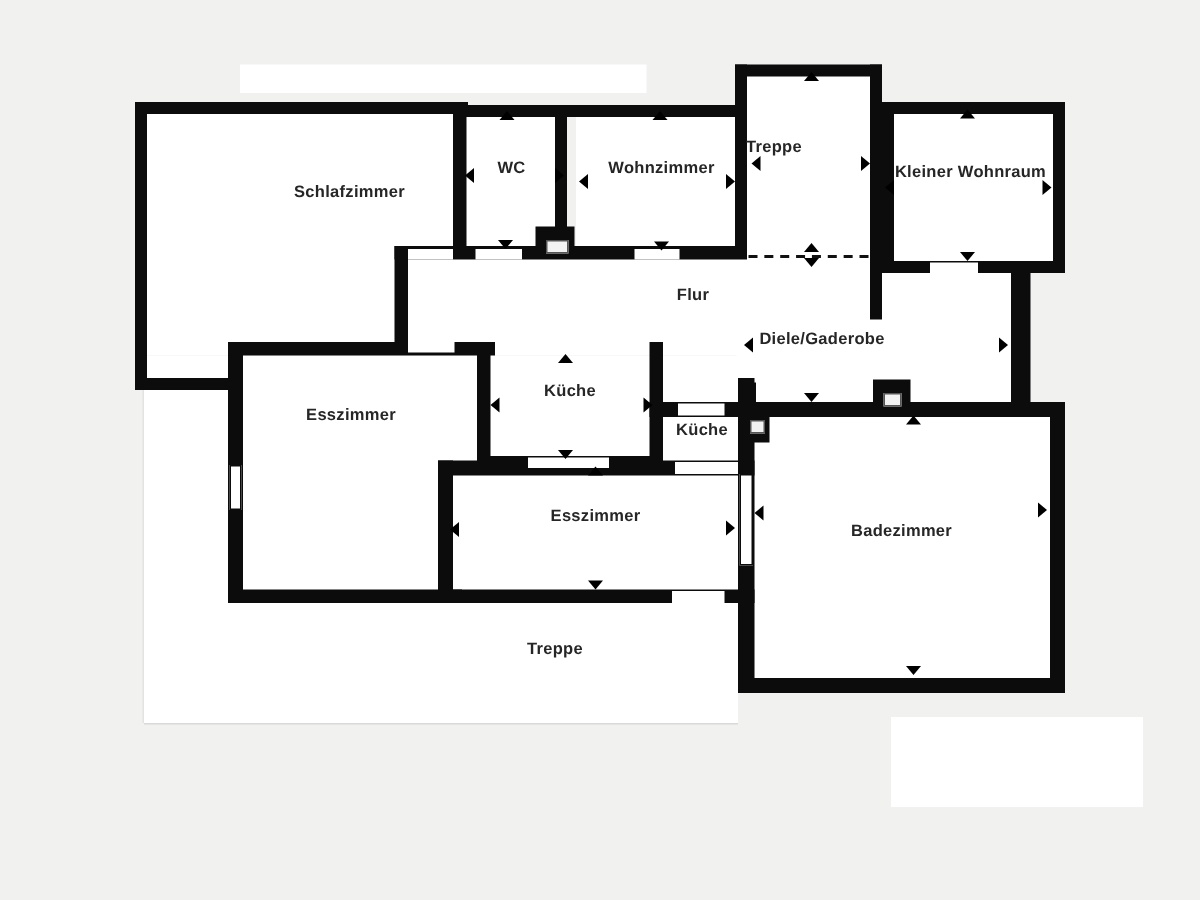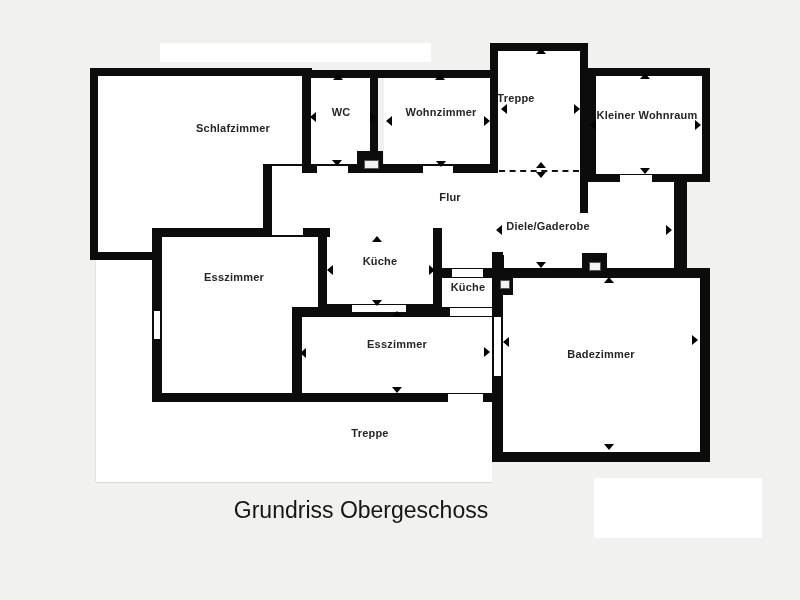--- a/index.html
+++ b/index.html
@@ -128,24 +128,23 @@
   <div class="tri tri-up" style="left:604px;top:277px;"></div>
   <div class="tri tri-left" style="left:503px;top:337px;"></div>
   <div class="tri tri-right" style="left:692px;top:335px;"></div>
   <div class="tri tri-down" style="left:604px;top:444px;"></div>
 
   <span class="room-label" style="left:190px;top:128px;margin-left:43px;">Schlafzimmer</span>
   <span class="room-label" style="left:341px;top:112px;">WC</span>
   <span class="room-label" style="left:441px;top:112px;">Wohnzimmer</span>
   <span class="room-label" style="left:516px;top:98px;">Treppe</span>
   <span class="room-label" style="left:647px;top:115px;">Kleiner Wohnraum</span>
-  <span class="room-label" style="left:450px;top:197px;">Flur</span>
+  <span class="room-label" style="left:462px;top:197px;">Flur</span>
   <span class="room-label" style="left:548px;top:226px;">Diele/Gaderobe</span>
   <span class="room-label" style="left:234px;top:277px;">Esszimmer</span>
   <span class="room-label" style="left:380px;top:261px;">Küche</span>
   <span class="room-label" style="left:468px;top:287px;">Küche</span>
   <span class="room-label" style="left:397px;top:344px;">Esszimmer</span>
   <span class="room-label" style="left:601px;top:354px;">Badezimmer</span>
   <span class="room-label" style="left:370px;top:433px;">Treppe</span>
 
-  <span class="plan-title" style="left:361px;top:510px;">Grundriss Obergeschoss</span>
 
 </div>
 
 </body></html>

